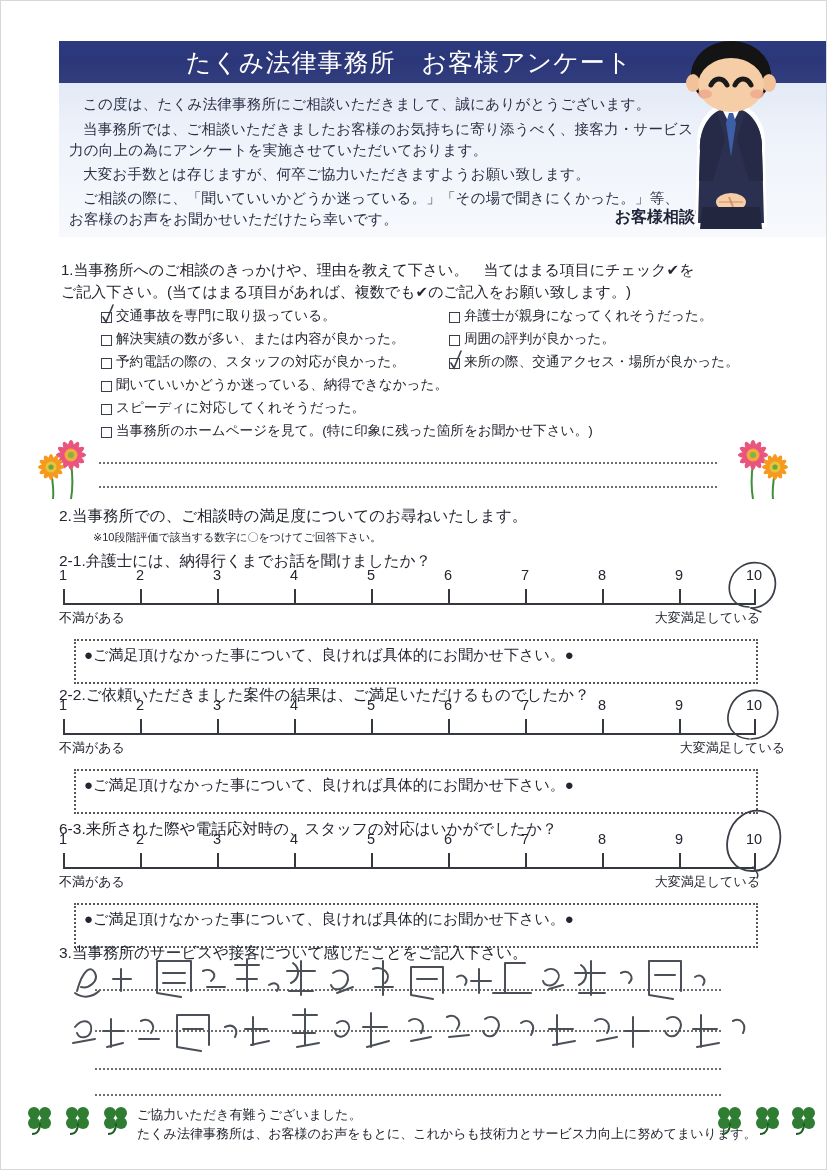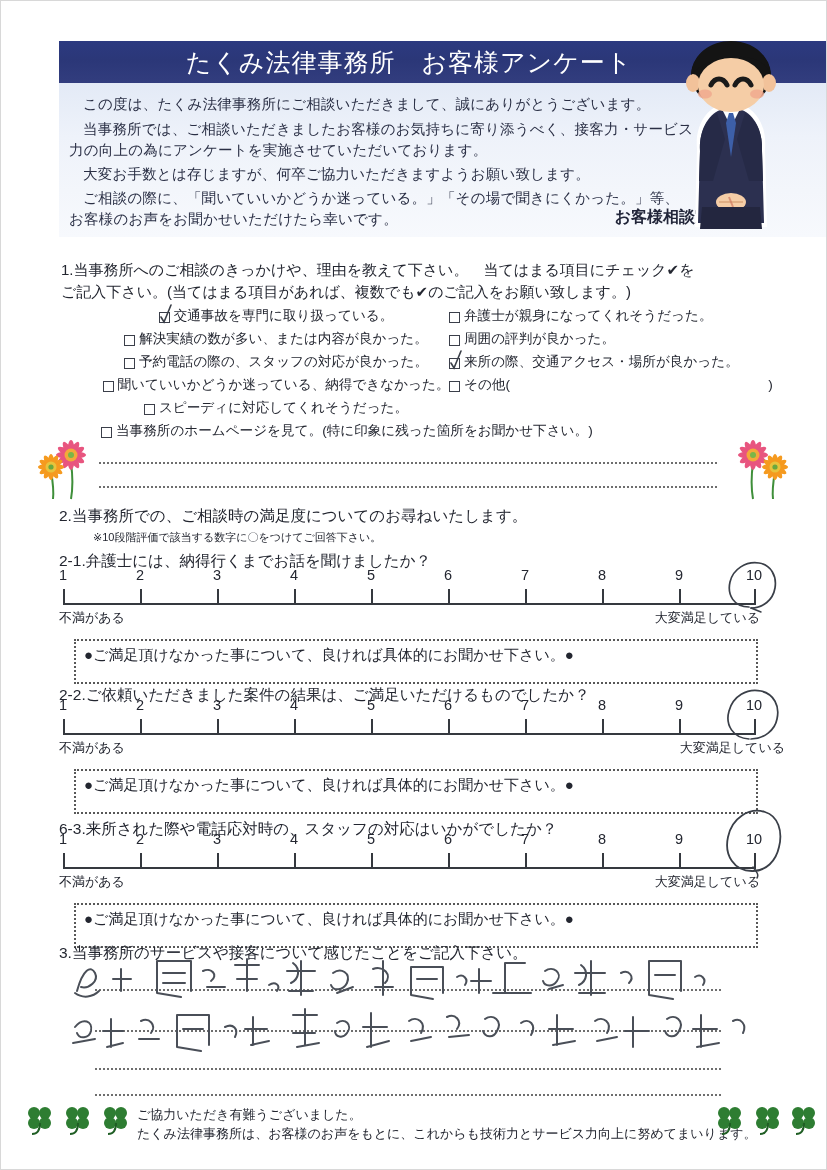--- a/index.html
+++ b/index.html
@@ -96,21 +96,20 @@
     font-size: 15px;
     line-height: 22px;
     color: #232630;
   }
   .q1-title .nowrap { white-space: nowrap; }
   .check-col-left {
     position: absolute;
     left: 100px;
     top: 303px;
     width: 350px;
-    text-align: center;
   }
   .check-col-right {
     position: absolute;
     left: 448px;
     top: 303px;
     width: 350px;
   }
   .check-item {
     position: relative;
     height: 23px;
@@ -360,23 +359,20 @@
     </div>
     <div class="check-item">
       <span class="cbox"></span><span>周囲の評判が良かった。</span>
     </div>
     <div class="check-item">
       <span class="cbox">
         <svg class="handcheck" viewBox="0 0 16 20">
           <path d="M3 13 L6 18 L13 1" stroke="#3a3f48" stroke-width="1.6" fill="none" stroke-linecap="round"></path>
         </svg>
       </span><span>来所の際、交通アクセス・場所が良かった。</span>
-    </div>
-    <div class="check-item">
-      <span class="cbox"></span><span>その他(　　　　　　　　　　　　　　　　　　　)</span>
     </div>
   </div>
 
   <div class="dot-line" style="left:98px; top:461px; width:618px;"></div>
   <div class="dot-line" style="left:98px; top:485px; width:618px;"></div>
 
   <svg class="flower" style="left:26px; top:428px;" viewBox="0 0 80 72">
     <g>
       <path d="M44 34 C46 48 46 58 44 70" stroke="#3f8f3a" stroke-width="2" fill="none"></path>
       <path d="M24 42 C26 54 27 62 26 70" stroke="#3f8f3a" stroke-width="2" fill="none"></path>

